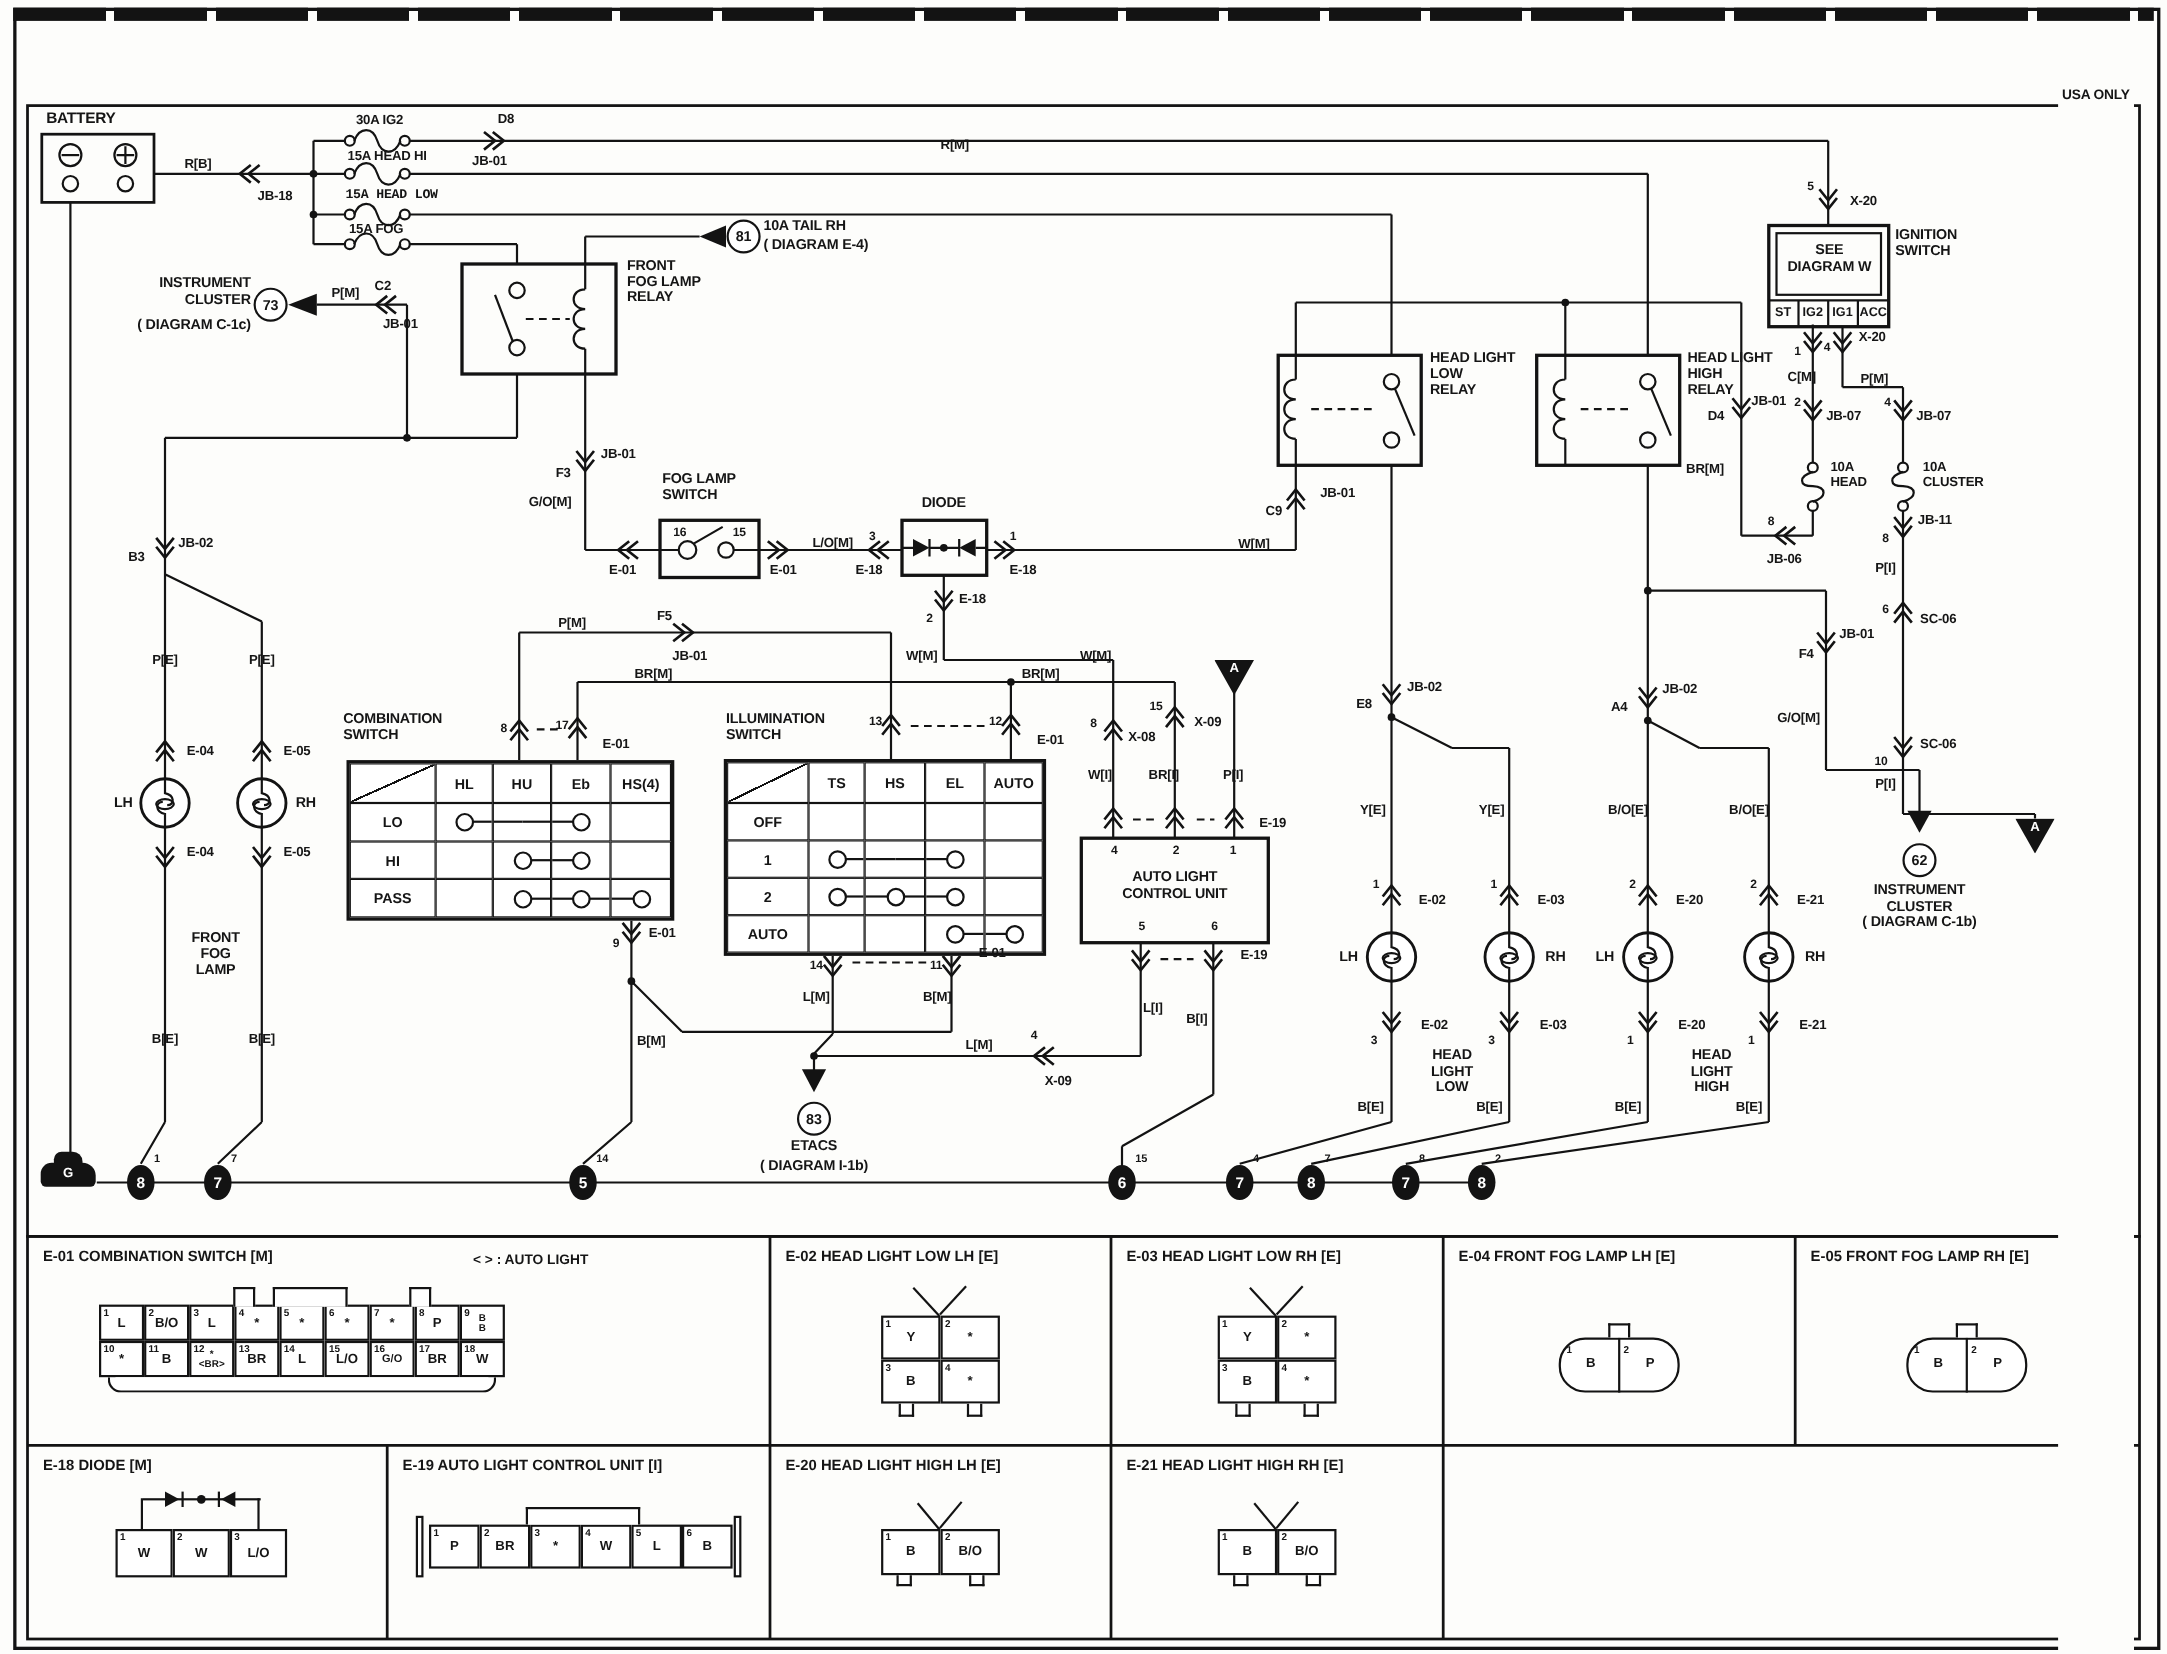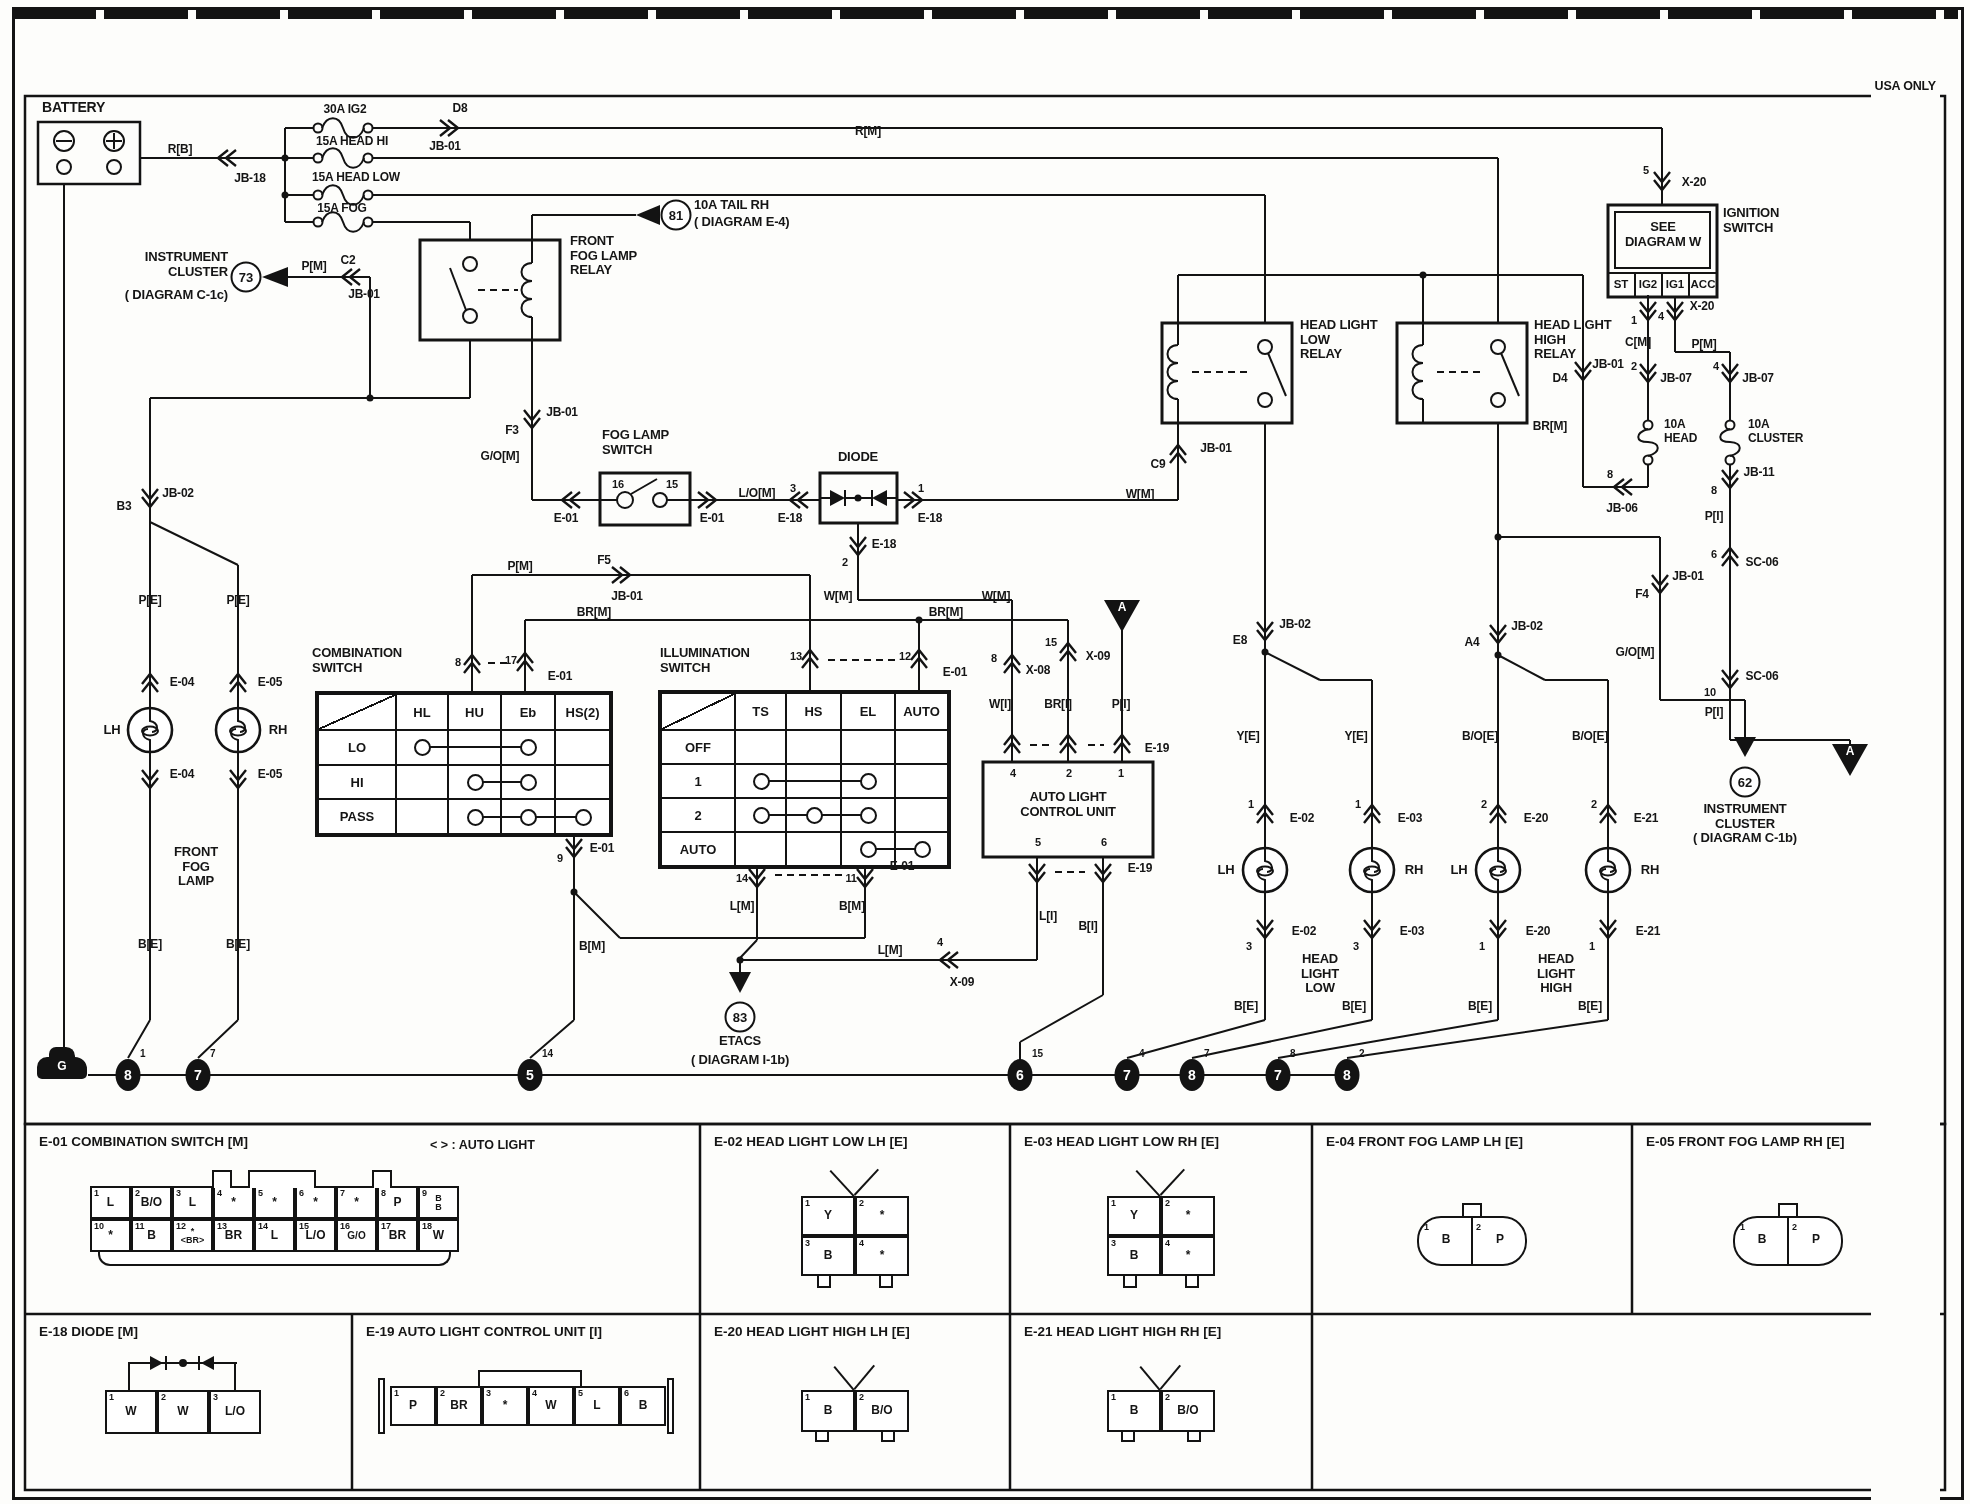--- a/index.html
+++ b/index.html
@@ -264,21 +264,21 @@
     </g>
   </svg>
 <div class="lbl al-l" style="left: 42px; top: 100px; font-size: 14px;">BATTERY</div>
     <div class="lbl al-c" style="left: 180px; top: 143px; font-size: 12px;">R[B]</div>
     <div class="lbl al-c" style="left: 230px; top: 172px; font-size: 12px; margin-left: 20px;">JB-18</div>
     <div class="lbl al-c" style="left: 345px; top: 103px; font-size: 12px;">30A IG2</div>
     <div class="lbl al-c" style="left: 460px; top: 102px; font-size: 12px;">D8</div>
     <div class="lbl al-c" style="left: 445px; top: 140px; font-size: 12px;">JB-01</div>
     <div class="lbl al-c" style="left: 868px; top: 125px; font-size: 12px;">R[M]</div>
     <div class="lbl al-c" style="left: 352px; top: 135px; font-size: 12px;">15A HEAD HI</div>
-    <div class="lbl al-c" style="left: 356px; top: 171px; font-size: 12px;">15A HEAD LOW</div>
+    <div class="lbl al-c" style="left: 356px; top: 171px; font-size: 12px; font-family: Liberation Mono, monospace;">15A HEAD LOW</div>
     <div class="lbl al-c" style="left: 342px; top: 202px; font-size: 12px;">15A FOG</div>
     <div class="lbl al-l" style="left: 694px; top: 198px; font-size: 13px;">10A TAIL RH</div>
     <div class="lbl al-l" style="left: 694px; top: 215px; font-size: 13px;">( DIAGRAM E-4)</div>
     <div class="lbl al-r" style="left: 228px; top: 250px; font-size: 13px;">INSTRUMENT
 CLUSTER</div>
     <div class="lbl al-r" style="left: 228px; top: 288px; font-size: 13px;">( DIAGRAM C-1c)</div>
     <div class="lbl al-c" style="left: 314px; top: 260px; font-size: 12px;">P[M]</div>
     <div class="lbl al-c" style="left: 348px; top: 254px; font-size: 12px;">C2</div>
     <div class="lbl al-c" style="left: 364px; top: 288px; font-size: 12px;">JB-01</div>
     <div class="lbl al-l" style="left: 570px; top: 234px; font-size: 13px;">FRONT
@@ -476,21 +476,21 @@
     <div class="ngsup" style="left: 1359px; top: 1048px;">2</div>
     <div class="term" style="left: 1621px; top: 278px;">ST</div>
     <div class="term" style="left: 1648px; top: 278px;">IG2</div>
     <div class="term" style="left: 1675px; top: 278px;">IG1</div>
     <div class="term" style="left: 1703px; top: 278px;">ACC</div>
     <div class="swtbl" style="left: 315px; top: 691px; width: 292px; grid-template-columns: 78px 52px 53px 54px 55px; grid-template-rows: 36px 34.7px 34.7px 34.7px;">
       <div class="c diag"></div>
       <div class="c">HL</div>
       <div class="c">HU</div>
       <div class="c">Eb</div>
-      <div class="c">HS(2)</div>
+      <div class="c">HS(4)</div>
       <div class="c">LO</div>
       <div class="c">
         <span class="cr"></span>
         <span class="cc"></span>
       </div>
       <div class="c">
         <span class="cl"></span>
         <span class="cr"></span>
       </div>
       <div class="c">

